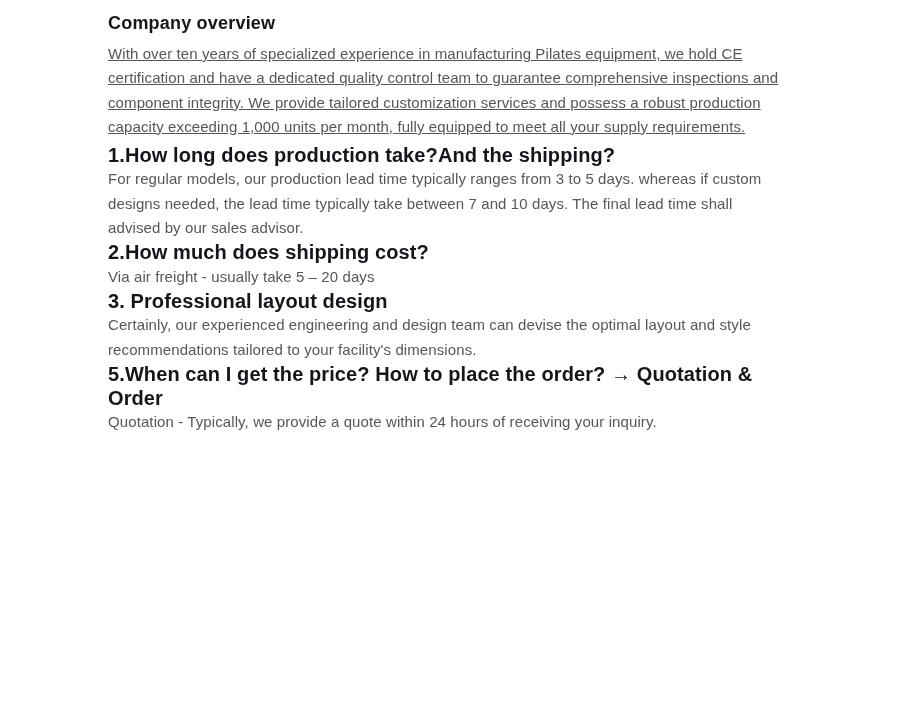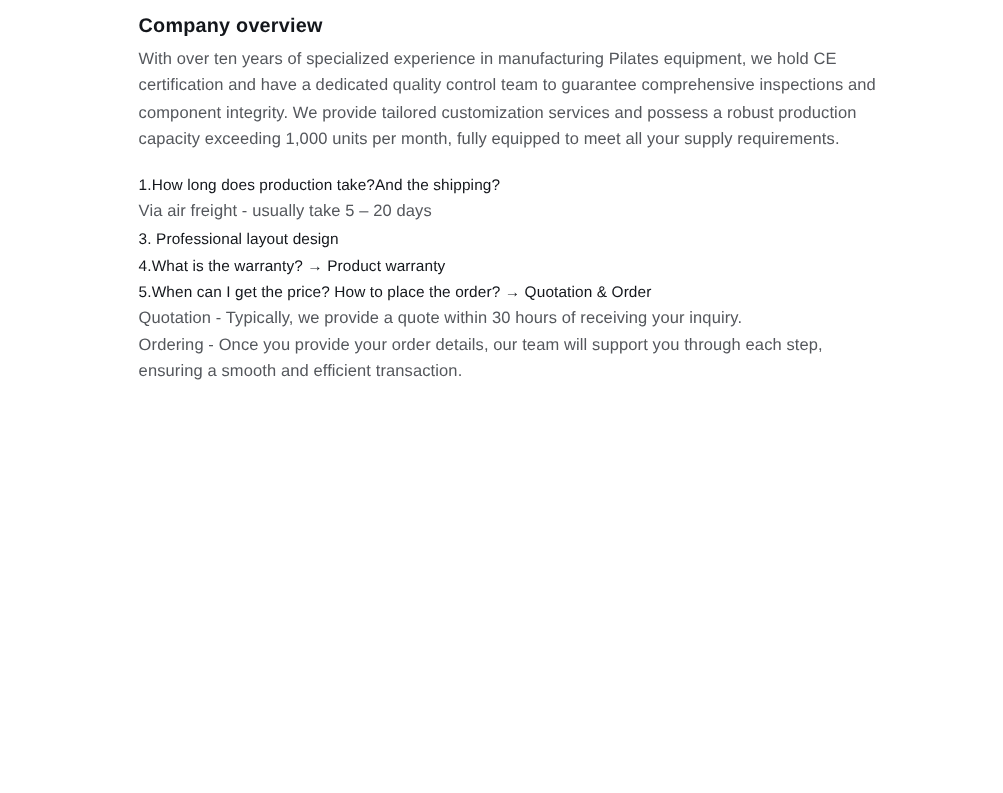--- a/index.html
+++ b/index.html
@@ -12,73 +12,75 @@
     margin: 0;
     padding: 0;
     width: 912px;
     height: 721px;
     background: var(--bg);
     overflow: hidden;
     font-family: "Liberation Sans", sans-serif;
   }
   .content {
     position: absolute;
-    left: 126px;
+    left: 108px;
     top: 12px;
     width: 674px;
   }
   .title {
     margin: 0 0 7px 0;
     font-size: 18px;
     font-weight: 700;
     line-height: 23px;
     letter-spacing: 0.2px;
     color: var(--heading);
   }
   p { margin: 0; }
   .intro,
   .answer {
     font-size: 15px;
     line-height: 24.3px;
     letter-spacing: 0.1px;
     color: var(--body);
   }
   .intro {
-    margin-bottom: 17px;
+    margin-bottom: 4px;
+    text-decoration: underline;
   }
   .question {
-    font-size: 14px;
-    font-weight: 400;
+    font-size: 20px;
+    font-weight: 700;
     line-height: 24.3px;
     letter-spacing: 0.1px;
     color: var(--heading);
   }
 </style>
 </head>
 <body>
 
 <div class="content">
   <h3 class="title">Company overview</h3>
   <p class="intro">With over ten years of specialized experience in manufacturing Pilates equipment, we hold CE certification and have a dedicated quality control team to guarantee comprehensive inspections and component integrity. We provide tailored customization services and possess a robust production capacity exceeding 1,000 units per month, fully equipped to meet all your supply requirements.</p>
   <div id="faq-list">
   <div class="faq-item">
     <p class="question">1.How long does production take?And the shipping?</p>
+  <p class="answer">For regular models, our production lead time typically ranges from 3 to 5 days. whereas if custom designs needed, the lead time typically take between 7 and 10 days. The final lead time shall advised by our sales advisor.</p>
       </div>
 
   <div class="faq-item">
+    <p class="question">2.How much does shipping cost?</p>
         <p class="answer">Via air freight - usually take 5 – 20 days</p>
       </div>
 
   <div class="faq-item">
     <p class="question">3. Professional layout design</p>
+  <p class="answer">Certainly, our experienced engineering and design team can devise the optimal layout and style recommendations tailored to your facility's dimensions.</p>
       </div>
 
   <div class="faq-item">
-    <p class="question">4.What is the warranty? → Product warranty</p>
       </div>
 
   <div class="faq-item">
     <p class="question">5.When can I get the price? How to place the order? → Quotation &amp; Order</p>
-  <p class="answer">Quotation - Typically, we provide a quote within 30 hours of receiving your inquiry.</p>
-        <p class="answer">Ordering - Once you provide your order details, our team will support you through each step, ensuring a smooth and efficient transaction.</p>
+  <p class="answer">Quotation - Typically, we provide a quote within 24 hours of receiving your inquiry.</p>
       </div>
 </div>
 </div>
 
 </body></html>

